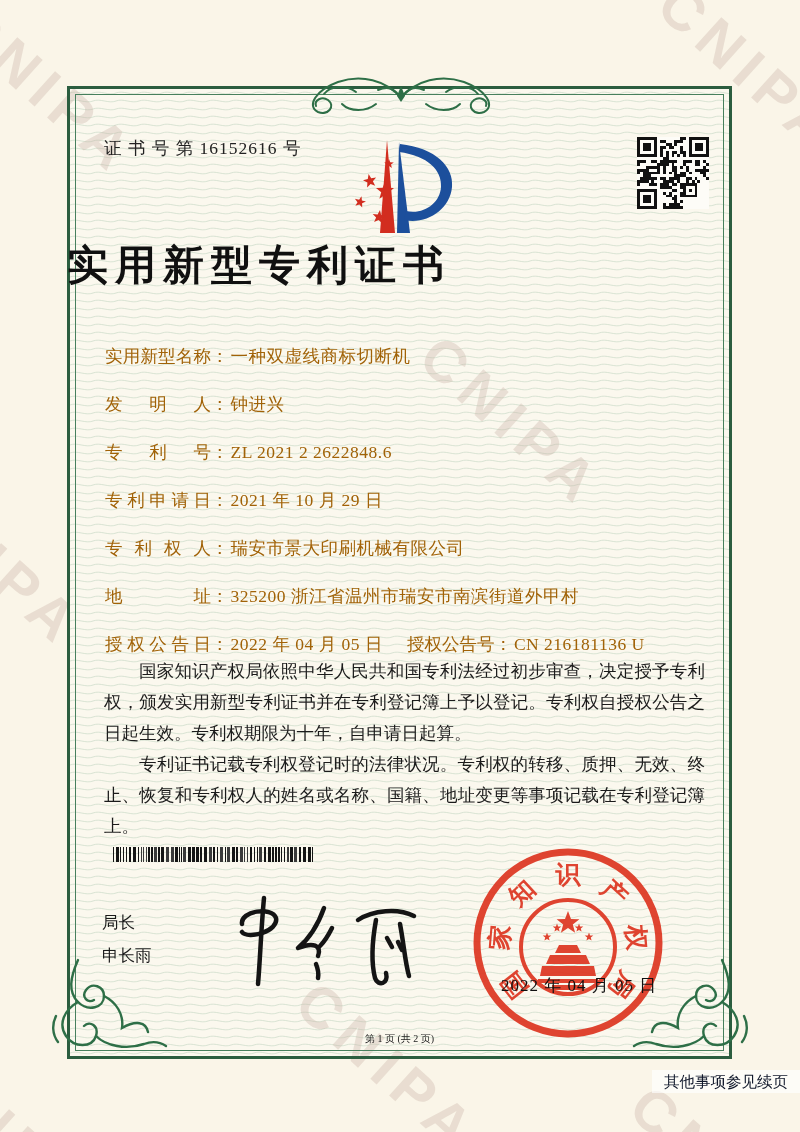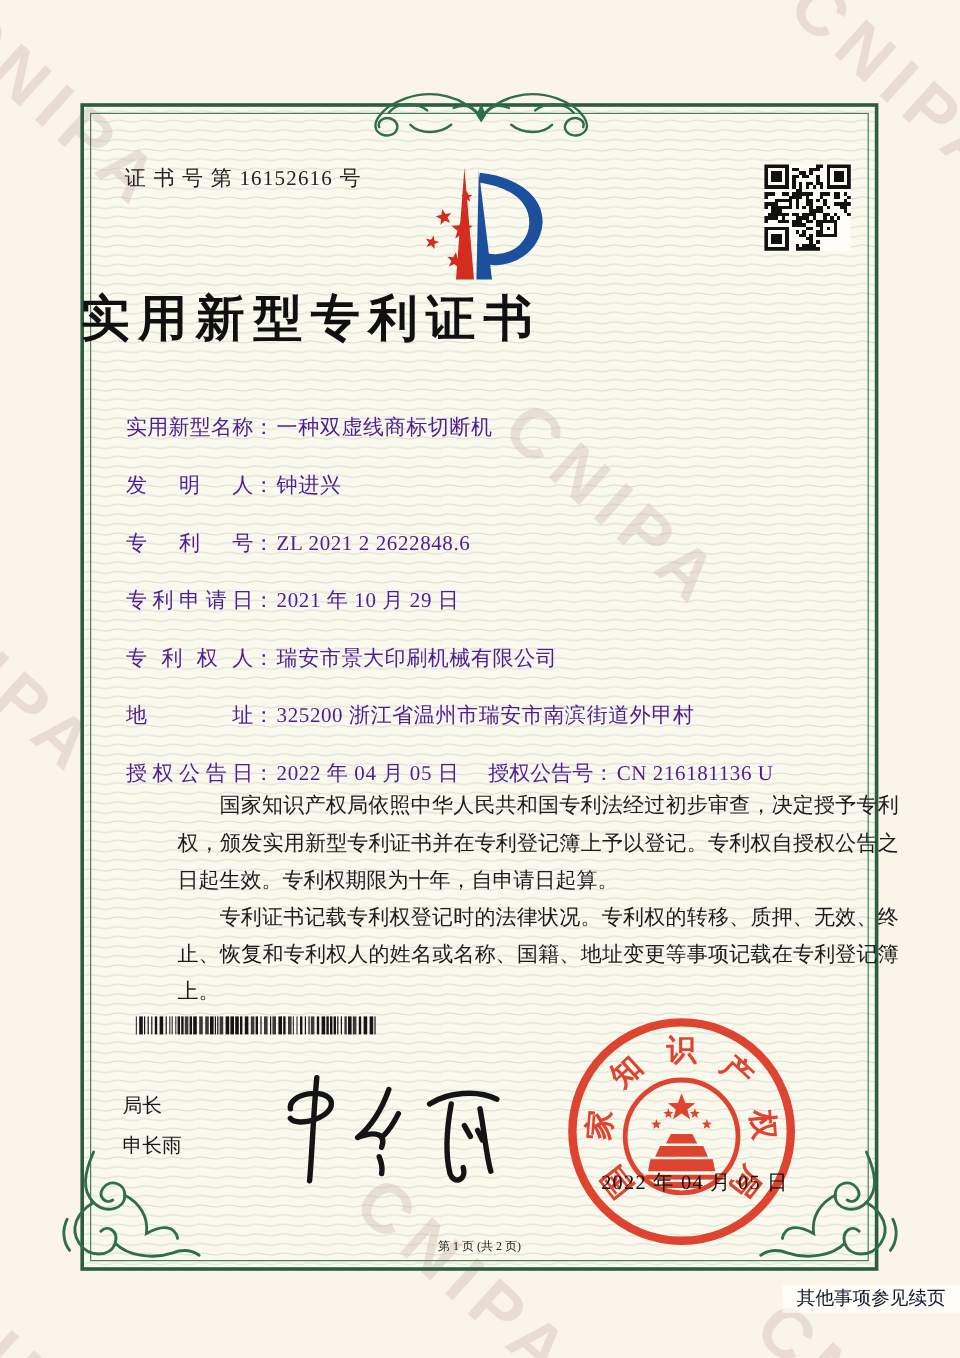--- a/index.html
+++ b/index.html
@@ -20,27 +20,27 @@
   .frame-inner{position:absolute;left:75px;top:94px;width:649px;height:957px;
                border:1px solid #47805d;z-index:2;pointer-events:none;box-sizing:border-box;}
   .ornament{position:absolute;z-index:2;pointer-events:none;}
   .content{position:absolute;inset:0;z-index:3;}
   .cert-no{position:absolute;left:104px;top:136px;font-size:17.5px;letter-spacing:1px;color:#222;text-align:right;}
   .qr{position:absolute;left:637px;top:137px;width:72px;height:72px;background:#fdfcf7;}
   .logo{position:absolute;left:338px;top:133px;}
   .title{position:absolute;left:67px;top:238px;width:665px;
          font-size:41px;font-weight:bold;letter-spacing:7px;color:#101010;}
   .fields{position:absolute;left:105px;top:332px;width:606px;}
-  .frow{height:48px;display:flex;align-items:center;font-size:17.5px;color:#4c1d95;}
+  .frow{height:48px;display:flex;align-items:center;font-size:17.5px;color:#a16207;}
   .flabel{display:inline-block;width:106px;text-align:justify;text-align-last:justify;}
   .fcolon{margin:0 2px 0 0;}
   .fvalue{letter-spacing:0.5px;text-align:right;}
   .pair2{margin-left:24px;display:flex;align-items:center;}
   .paras{position:absolute;left:104px;top:656px;width:601px;font-size:17.5px;
-         line-height:31px;color:#1b1b1b;margin-left:44px;}
+         line-height:31px;color:#1b1b1b;}
   .paras p{margin:0;text-indent:2em;text-align:justify;}
   .barcode{position:absolute;left:113px;top:846px;}
   .sig-block{position:absolute;left:102px;top:906px;font-family:"Liberation Sans","DejaVu Sans",sans-serif;
              font-size:16.5px;color:#1a1a1a;line-height:33px;}
   .sig-svg{position:absolute;left:226px;top:890px;}
   .seal{position:absolute;left:468px;top:843px;}
   .seal-date{position:absolute;left:501px;top:974px;font-size:17px;color:#101010;letter-spacing:1px;z-index:4;}
   .page-num{position:absolute;left:67px;top:1032px;width:665px;text-align:center;font-size:10px;color:#222;}
   .cont-note{position:absolute;left:0;top:1072px;width:800px;text-align:right;font-size:15.5px;color:#0f172a;}
   .cont-note span{background:rgba(255,255,255,0.65);padding:3px 12px;}

